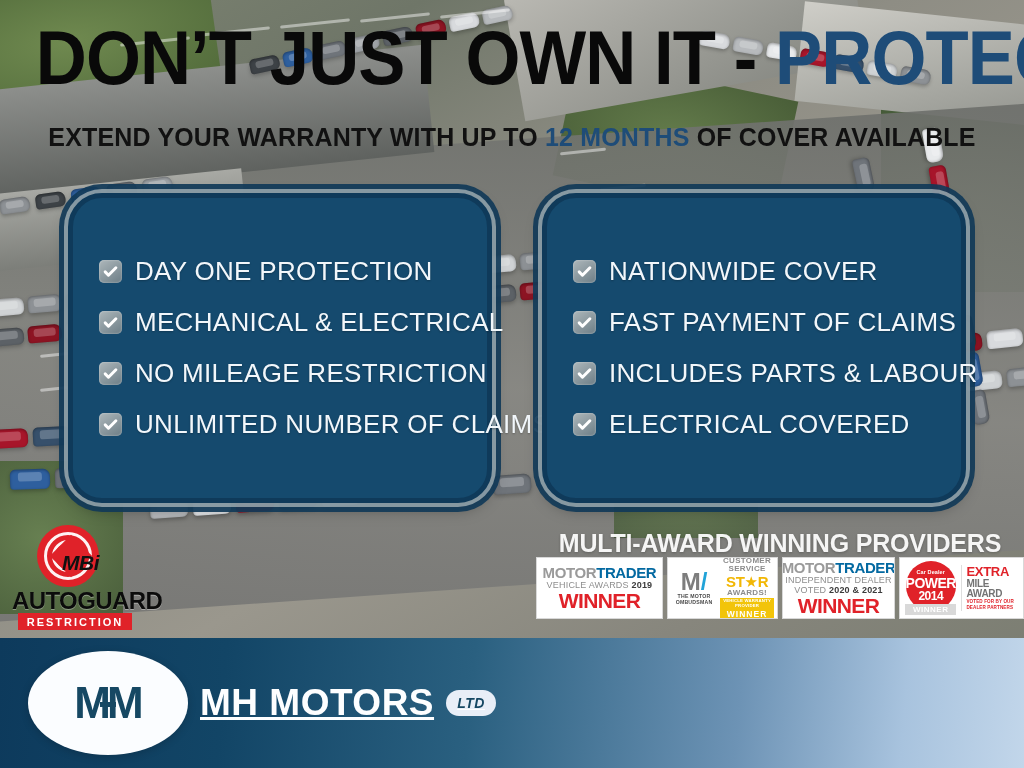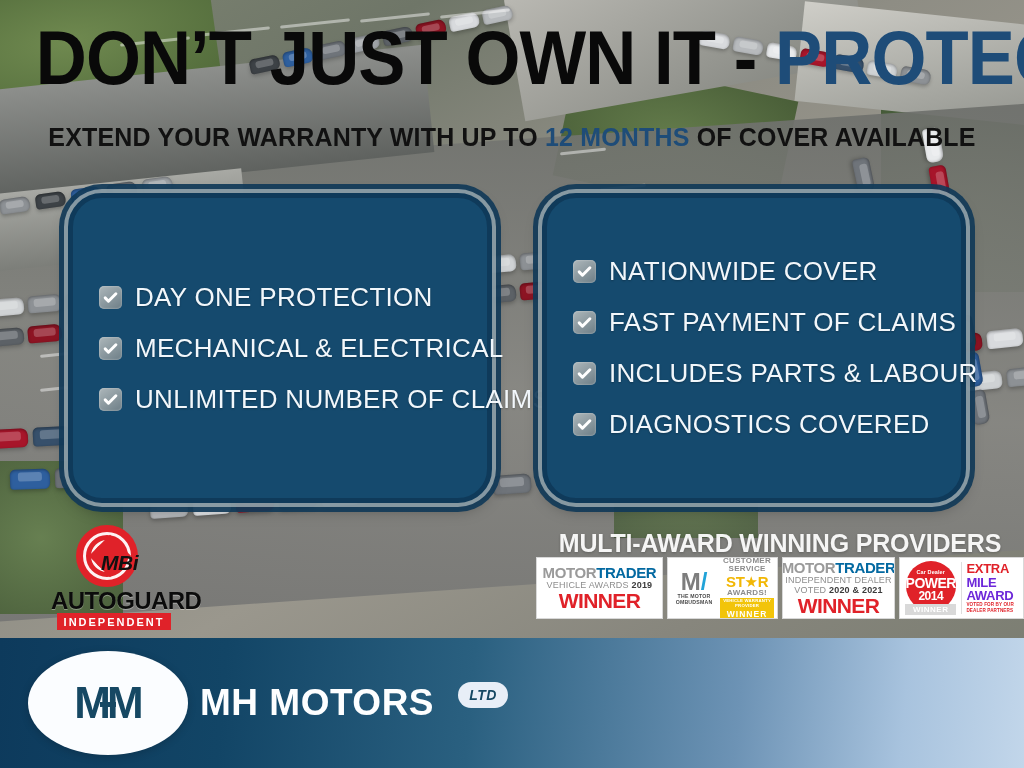--- a/index.html
+++ b/index.html
@@ -85,21 +85,21 @@
     display:flex;align-items:center;justify-content:center;
     box-shadow:inset 0 0 2px rgba(255,255,255,.5);
   }
   .cb svg{width:17px;height:17px;display:block;}
   .feature .lbl{
     color:#f2f7fb;font-size:26px;font-weight:400;letter-spacing:.3px;white-space:nowrap;
     text-shadow:0 1px 2px rgba(0,0,0,.25);
   }
 
   
-  #autoguard{position:absolute;left:12px;top:525px;width:126px;height:104px;margin-left:39px;}
+  #autoguard{position:absolute;left:12px;top:525px;width:126px;height:104px;}
   .ag-circle{position:absolute;left:25px;top:0;width:62px;height:62px;border-radius:50%;
     background:#e02229;}
   .ag-circle .ring{position:absolute;inset:7px;border-radius:50%;border:3px solid #fff;opacity:.95;}
   .ag-circle .ring2{position:absolute;inset:15px;border-radius:50%;border:3px solid #fff;opacity:.95;}
   .ag-mbi{position:absolute;left:50px;top:26px;color:#111;font-weight:700;font-size:21px;
     font-style:italic;letter-spacing:-.5px;}
   .ag-wedge{position:absolute;left:44px;top:16px;width:30px;height:30px;background:#e02229;
     transform:rotate(45deg);}
   .ag-name{position:absolute;left:0;top:62px;width:126px;text-align:center;
     color:#0b0b0b;font-weight:700;font-size:24px;letter-spacing:-.6px;
@@ -144,37 +144,37 @@
   .pw-circ{width:50px;height:50px;border-radius:50%;background:#e02229;color:#fff;
     display:flex;flex-direction:column;align-items:center;justify-content:center;line-height:1;}
   .pw-circ .t{font-size:5.5px;font-weight:700;letter-spacing:.1px;}
   .pw-circ .p{font-size:14px;font-weight:700;letter-spacing:-.5px;}
   .pw-circ .y{font-size:12px;font-weight:700;letter-spacing:-.5px;}
   .pw-rib{margin-top:-7px;background:#d9d9d9;color:#fff;font-weight:700;font-size:8px;
     padding:1px 8px;letter-spacing:.5px;}
   .em{width:62px;display:flex;flex-direction:column;align-items:flex-start;justify-content:center;
     border-left:1px solid #dedede;padding-left:4px;}
   .em-1{font-size:13px;font-weight:700;color:#e02229;line-height:1.02;letter-spacing:-.3px;}
-  .em-2{font-size:13px;font-weight:700;color:#6d28d9;line-height:1.02;letter-spacing:-.3px;}
+  .em-2{font-size:10px;font-weight:700;color:#737373;line-height:1.02;letter-spacing:-.3px;}
   .em-3{font-size:4.6px;font-weight:700;color:#e02229;line-height:1.25;letter-spacing:.1px;}
 
   
   #footer{
     position:absolute;left:0;bottom:0;width:1024px;height:130px;
     background:linear-gradient(95deg,#0d3a5c 0%,#124566 22%,#2a6080 46%,#6d93b5 72%,#a8c3de 88%,#c2d6ea 100%);
     display:flex;align-items:center;
   }
   #mhm-badge{position:absolute;left:28px;top:13px;width:160px;height:104px;border-radius:50%;
     background:#fbfdff;display:flex;align-items:center;justify-content:center;
     box-shadow:0 2px 8px rgba(0,0,0,.18);}
   .mhm-txt{font-weight:700;font-size:44px;color:#164863;letter-spacing:-2px;
     display:flex;align-items:center;}
   .mhm-bar{width:16px;height:5px;background:#164863;margin:0 -9px;position:relative;top:1px;}
   #brandname{position:absolute;left:200px;top:44px;color:#fdfeff;font-weight:700;font-size:37px;
-    letter-spacing:.5px;display:flex;gap:24px;}
+    letter-spacing:.5px;display:flex;align-items:center;gap:12px;text-decoration:underline;}
   #ltd-pill{display:inline-flex;align-items:center;justify-content:center;
     width:50px;height:26px;border-radius:13px;background:#e8eef7;color:#164863;
     font-size:14px;font-weight:700;font-style:italic;letter-spacing:.5px;}
 </style>
 </head>
 <body>
 
 <div class="stage">
 
   <div class="bg">
@@ -357,20 +357,28 @@
           </svg>
         </span>
         <span class="lbl">MECHANICAL &amp; ELECTRICAL</span>
       </div>
       <div class="feature">
         <span class="cb">
           <svg viewBox="0 0 24 24" aria-hidden="true">
             <path d="M4.5 12.6l4.6 4.6L19.6 6.7" fill="none" stroke="#ffffff" stroke-width="4.2" stroke-linecap="round" stroke-linejoin="round"></path>
           </svg>
         </span>
+        <span class="lbl">NO MILEAGE RESTRICTION</span>
+      </div>
+      <div class="feature">
+        <span class="cb">
+          <svg viewBox="0 0 24 24" aria-hidden="true">
+            <path d="M4.5 12.6l4.6 4.6L19.6 6.7" fill="none" stroke="#ffffff" stroke-width="4.2" stroke-linecap="round" stroke-linejoin="round"></path>
+          </svg>
+        </span>
         <span class="lbl">UNLIMITED NUMBER OF CLAIMS</span>
       </div>
     </div>
 
   <div class="panel" id="panel-right">
       <div class="feature">
         <span class="cb">
           <svg viewBox="0 0 24 24" aria-hidden="true">
             <path d="M4.5 12.6l4.6 4.6L19.6 6.7" fill="none" stroke="#ffffff" stroke-width="4.2" stroke-linecap="round" stroke-linejoin="round"></path>
           </svg>
@@ -392,34 +400,34 @@
           </svg>
         </span>
         <span class="lbl">INCLUDES PARTS &amp; LABOUR</span>
       </div>
       <div class="feature">
         <span class="cb">
           <svg viewBox="0 0 24 24" aria-hidden="true">
             <path d="M4.5 12.6l4.6 4.6L19.6 6.7" fill="none" stroke="#ffffff" stroke-width="4.2" stroke-linecap="round" stroke-linejoin="round"></path>
           </svg>
         </span>
-        <span class="lbl">DIAGNOSTICS COVERED</span>
+        <span class="lbl">ELECTRICAL COVERED</span>
       </div>
     </div>
 
   <div id="autoguard">
     <div class="ag-circle">
       <div class="ring"></div>
         <div class="ring2"></div>
     </div>
     <div class="ag-wedge"></div>
     <div class="ag-mbi">MBi</div>
     <div class="ag-name">AUTOGUARD</div>
     <div class="ag-bar">
-      <span>INDEPENDENT</span>
+      <span>RESTRICTION</span>
     </div>
   </div>
 
   <div id="awards-title">MULTI-AWARD WINNING PROVIDERS</div>
 
   <div id="awards-row">
 
     <div class="badge b1">
       <div class="mt-brand">
         <span class="g">MOTOR</span><span class="r">TRADER</span>

